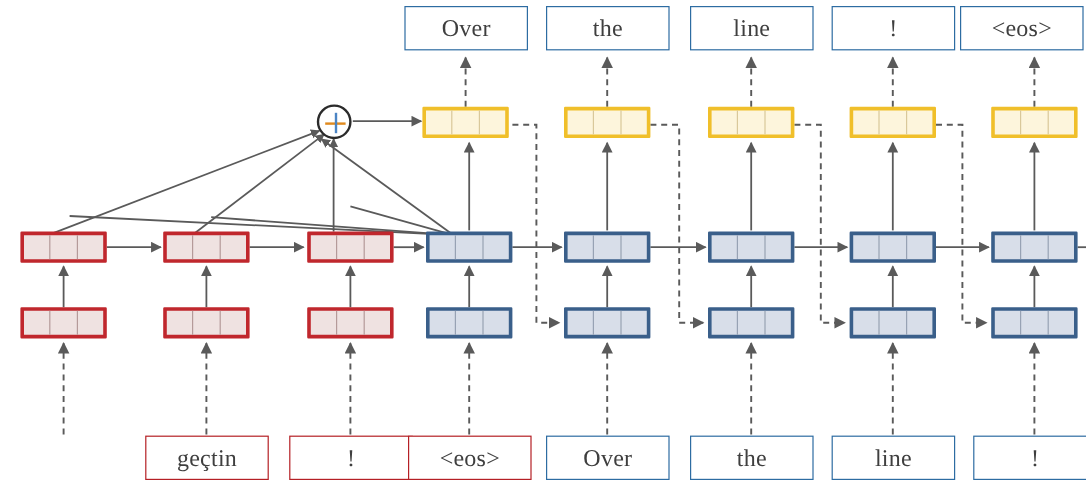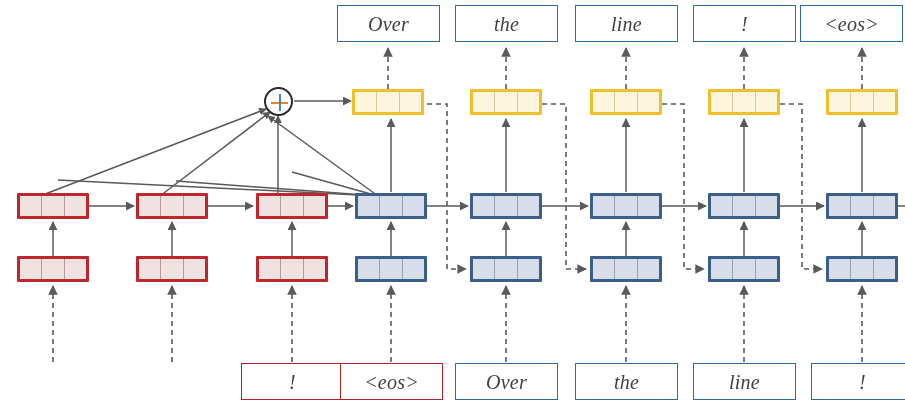--- a/index.html
+++ b/index.html
@@ -1,21 +1,21 @@
 <!DOCTYPE html>
 <html><head>
 <meta charset="utf-8">
 <title>Seq2Seq Attention Diagram</title>
 <style>
   html,body{margin:0;padding:0;background:#ffffff;}
   body{
     font-family:"Liberation Serif", serif;
     width:905px;height:414px;position:relative;overflow:hidden;
   }
-  #stage{position:absolute;left:0;top:0;width:905px;height:414px;font-style:italic;}
+  #stage{position:absolute;left:0;top:0;width:905px;height:414px;}
   svg.wires{position:absolute;left:0;top:0;width:905px;height:414px;overflow:visible;}
 
   
   .tokenbox{
     position:absolute;box-sizing:border-box;
     width:103px;height:37px;
     background:#ffffff;
     display:flex;align-items:center;justify-content:center;
     font-size:20px;color:#3f3f3f;line-height:1;
     letter-spacing:.2px;
@@ -259,20 +259,23 @@
       <span class="seg"></span>
       <span class="seg"></span>
       <span class="seg"></span>
     </div>
   <div class="cell dec" style="left:826px;top:256px;">
       <span class="seg"></span>
       <span class="seg"></span>
       <span class="seg"></span>
     </div>
 
+  <div class="tokenbox src" style="left:121px;top:363px;">
+      <span>geçtin</span>
+    </div>
   <div class="tokenbox src" style="left:241px;top:363px;">
       <span>!</span>
     </div>
   <div class="tokenbox src" style="left:340px;top:363px;">
       <span>&lt;eos&gt;</span>
     </div>
   <div class="tokenbox tgt" style="left:455px;top:363px;">
       <span>Over</span>
     </div>
   <div class="tokenbox tgt" style="left:575px;top:363px;">

